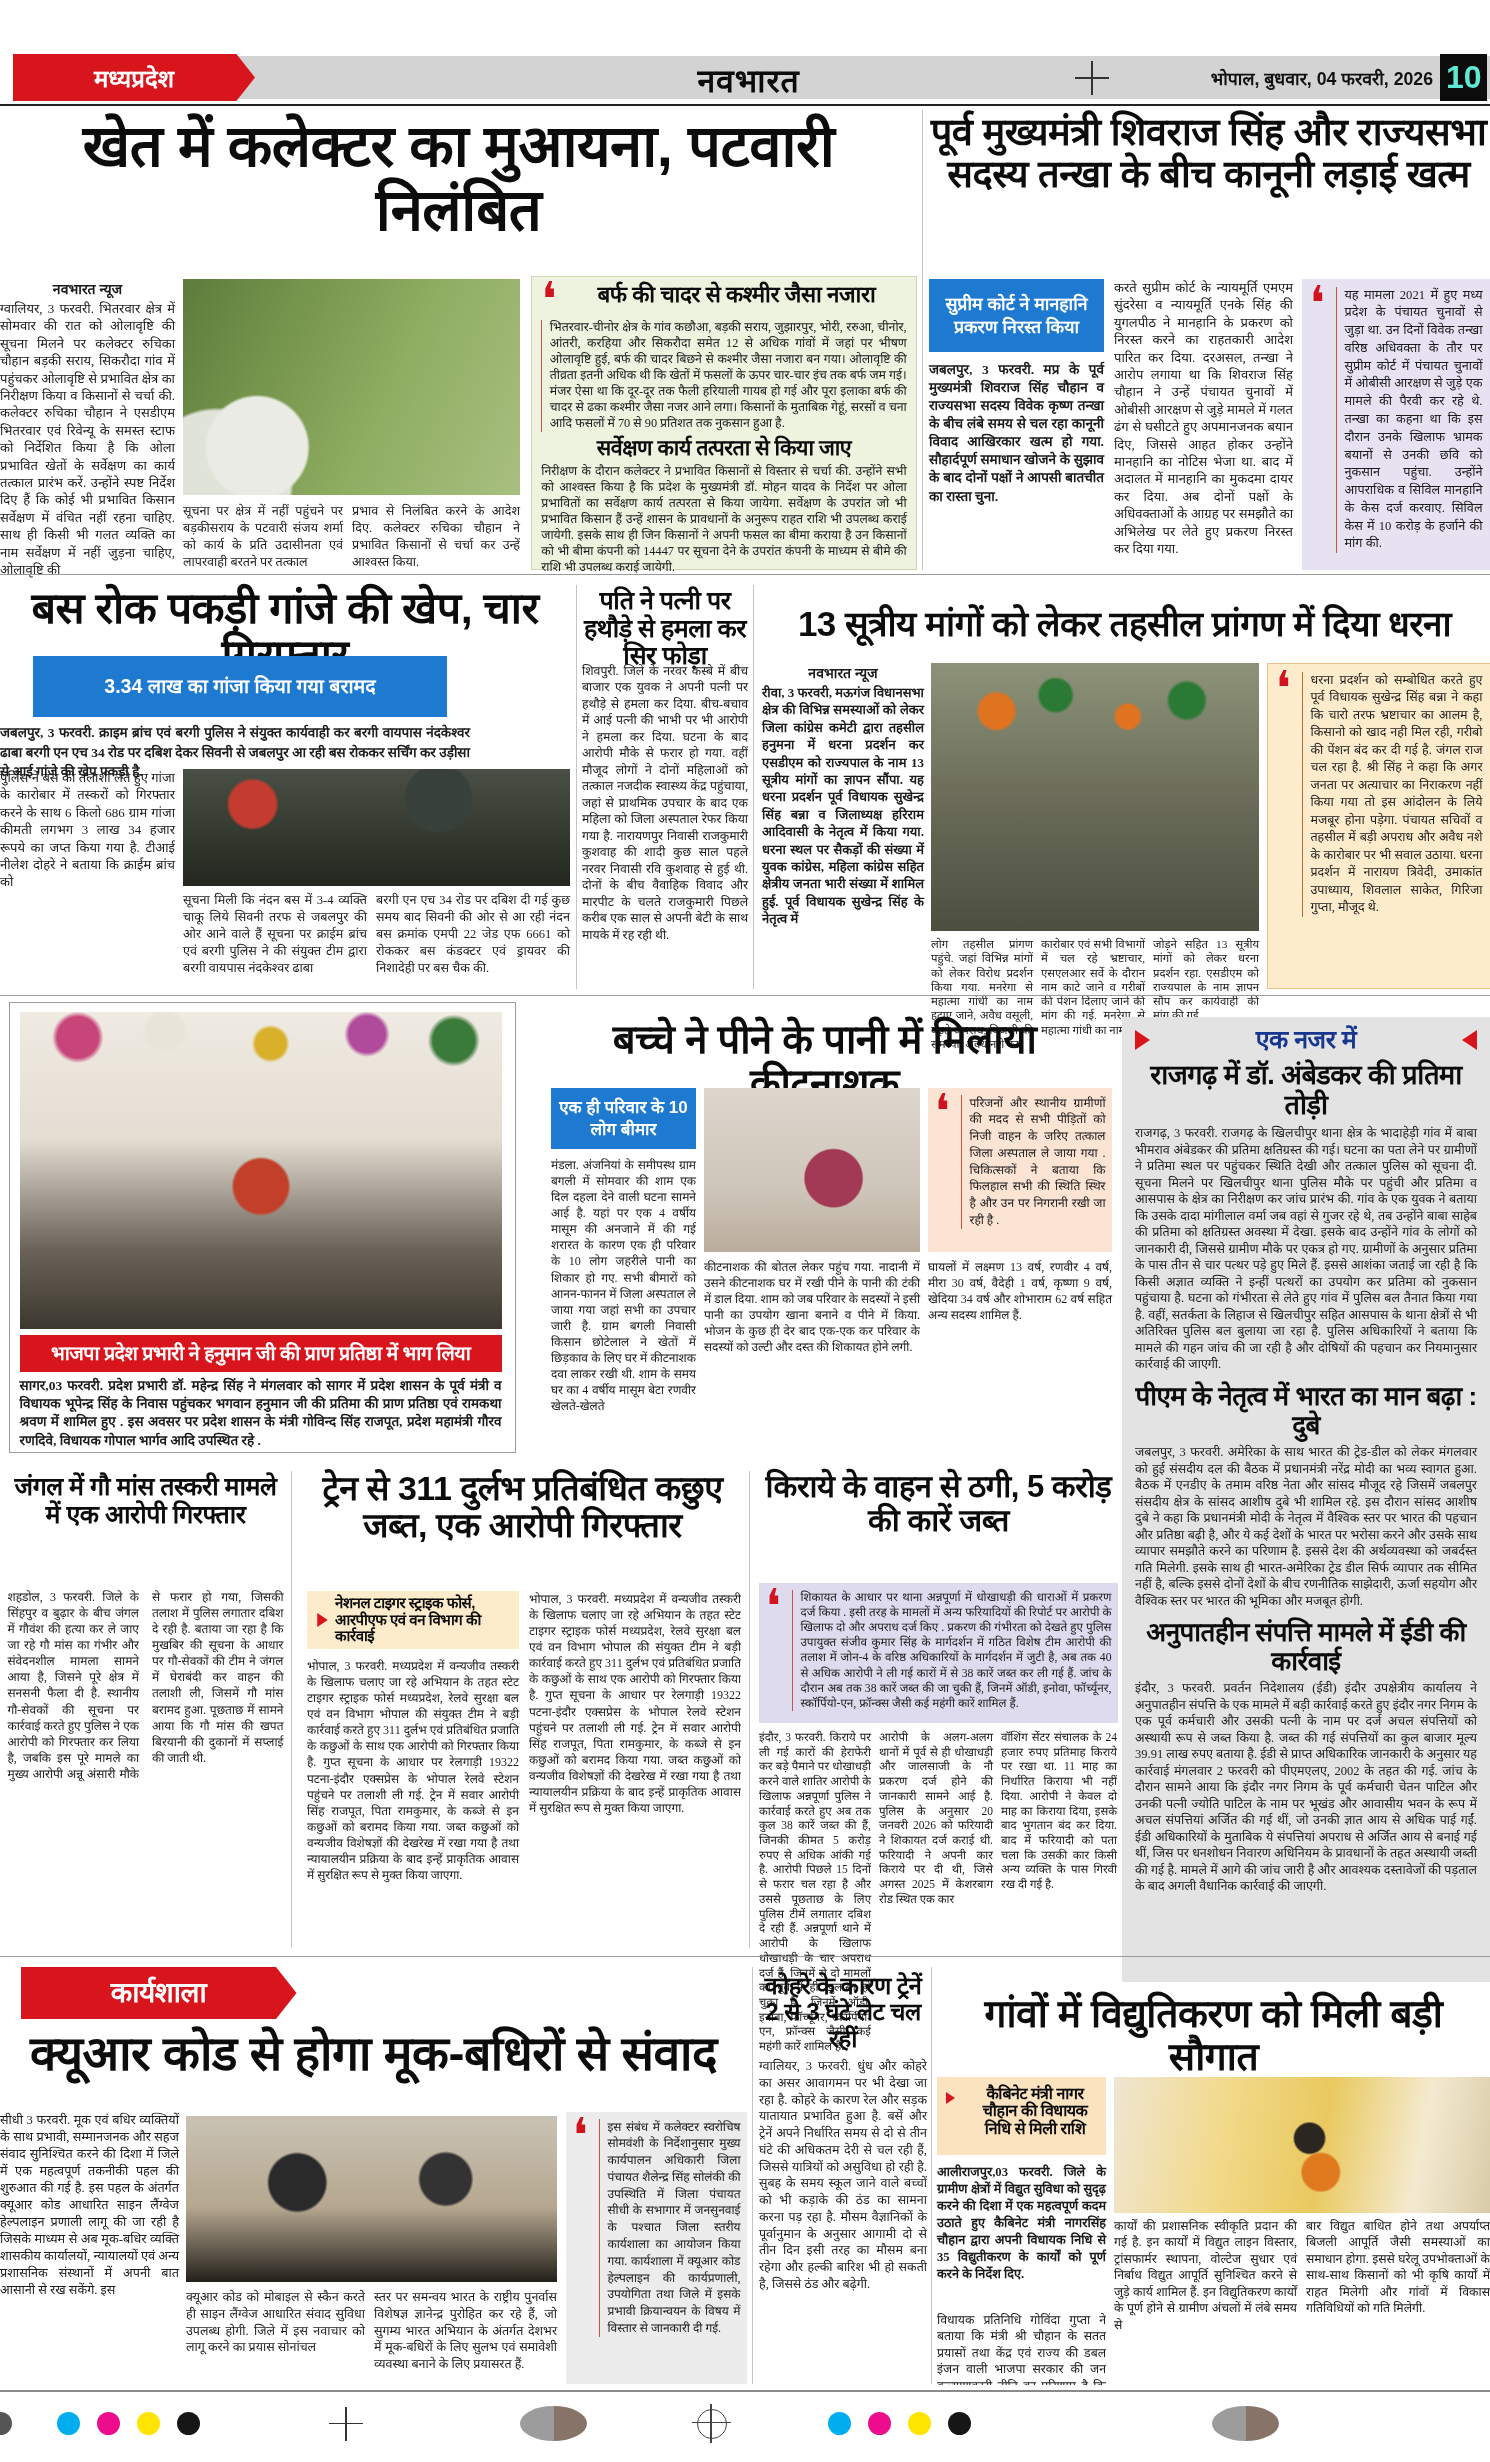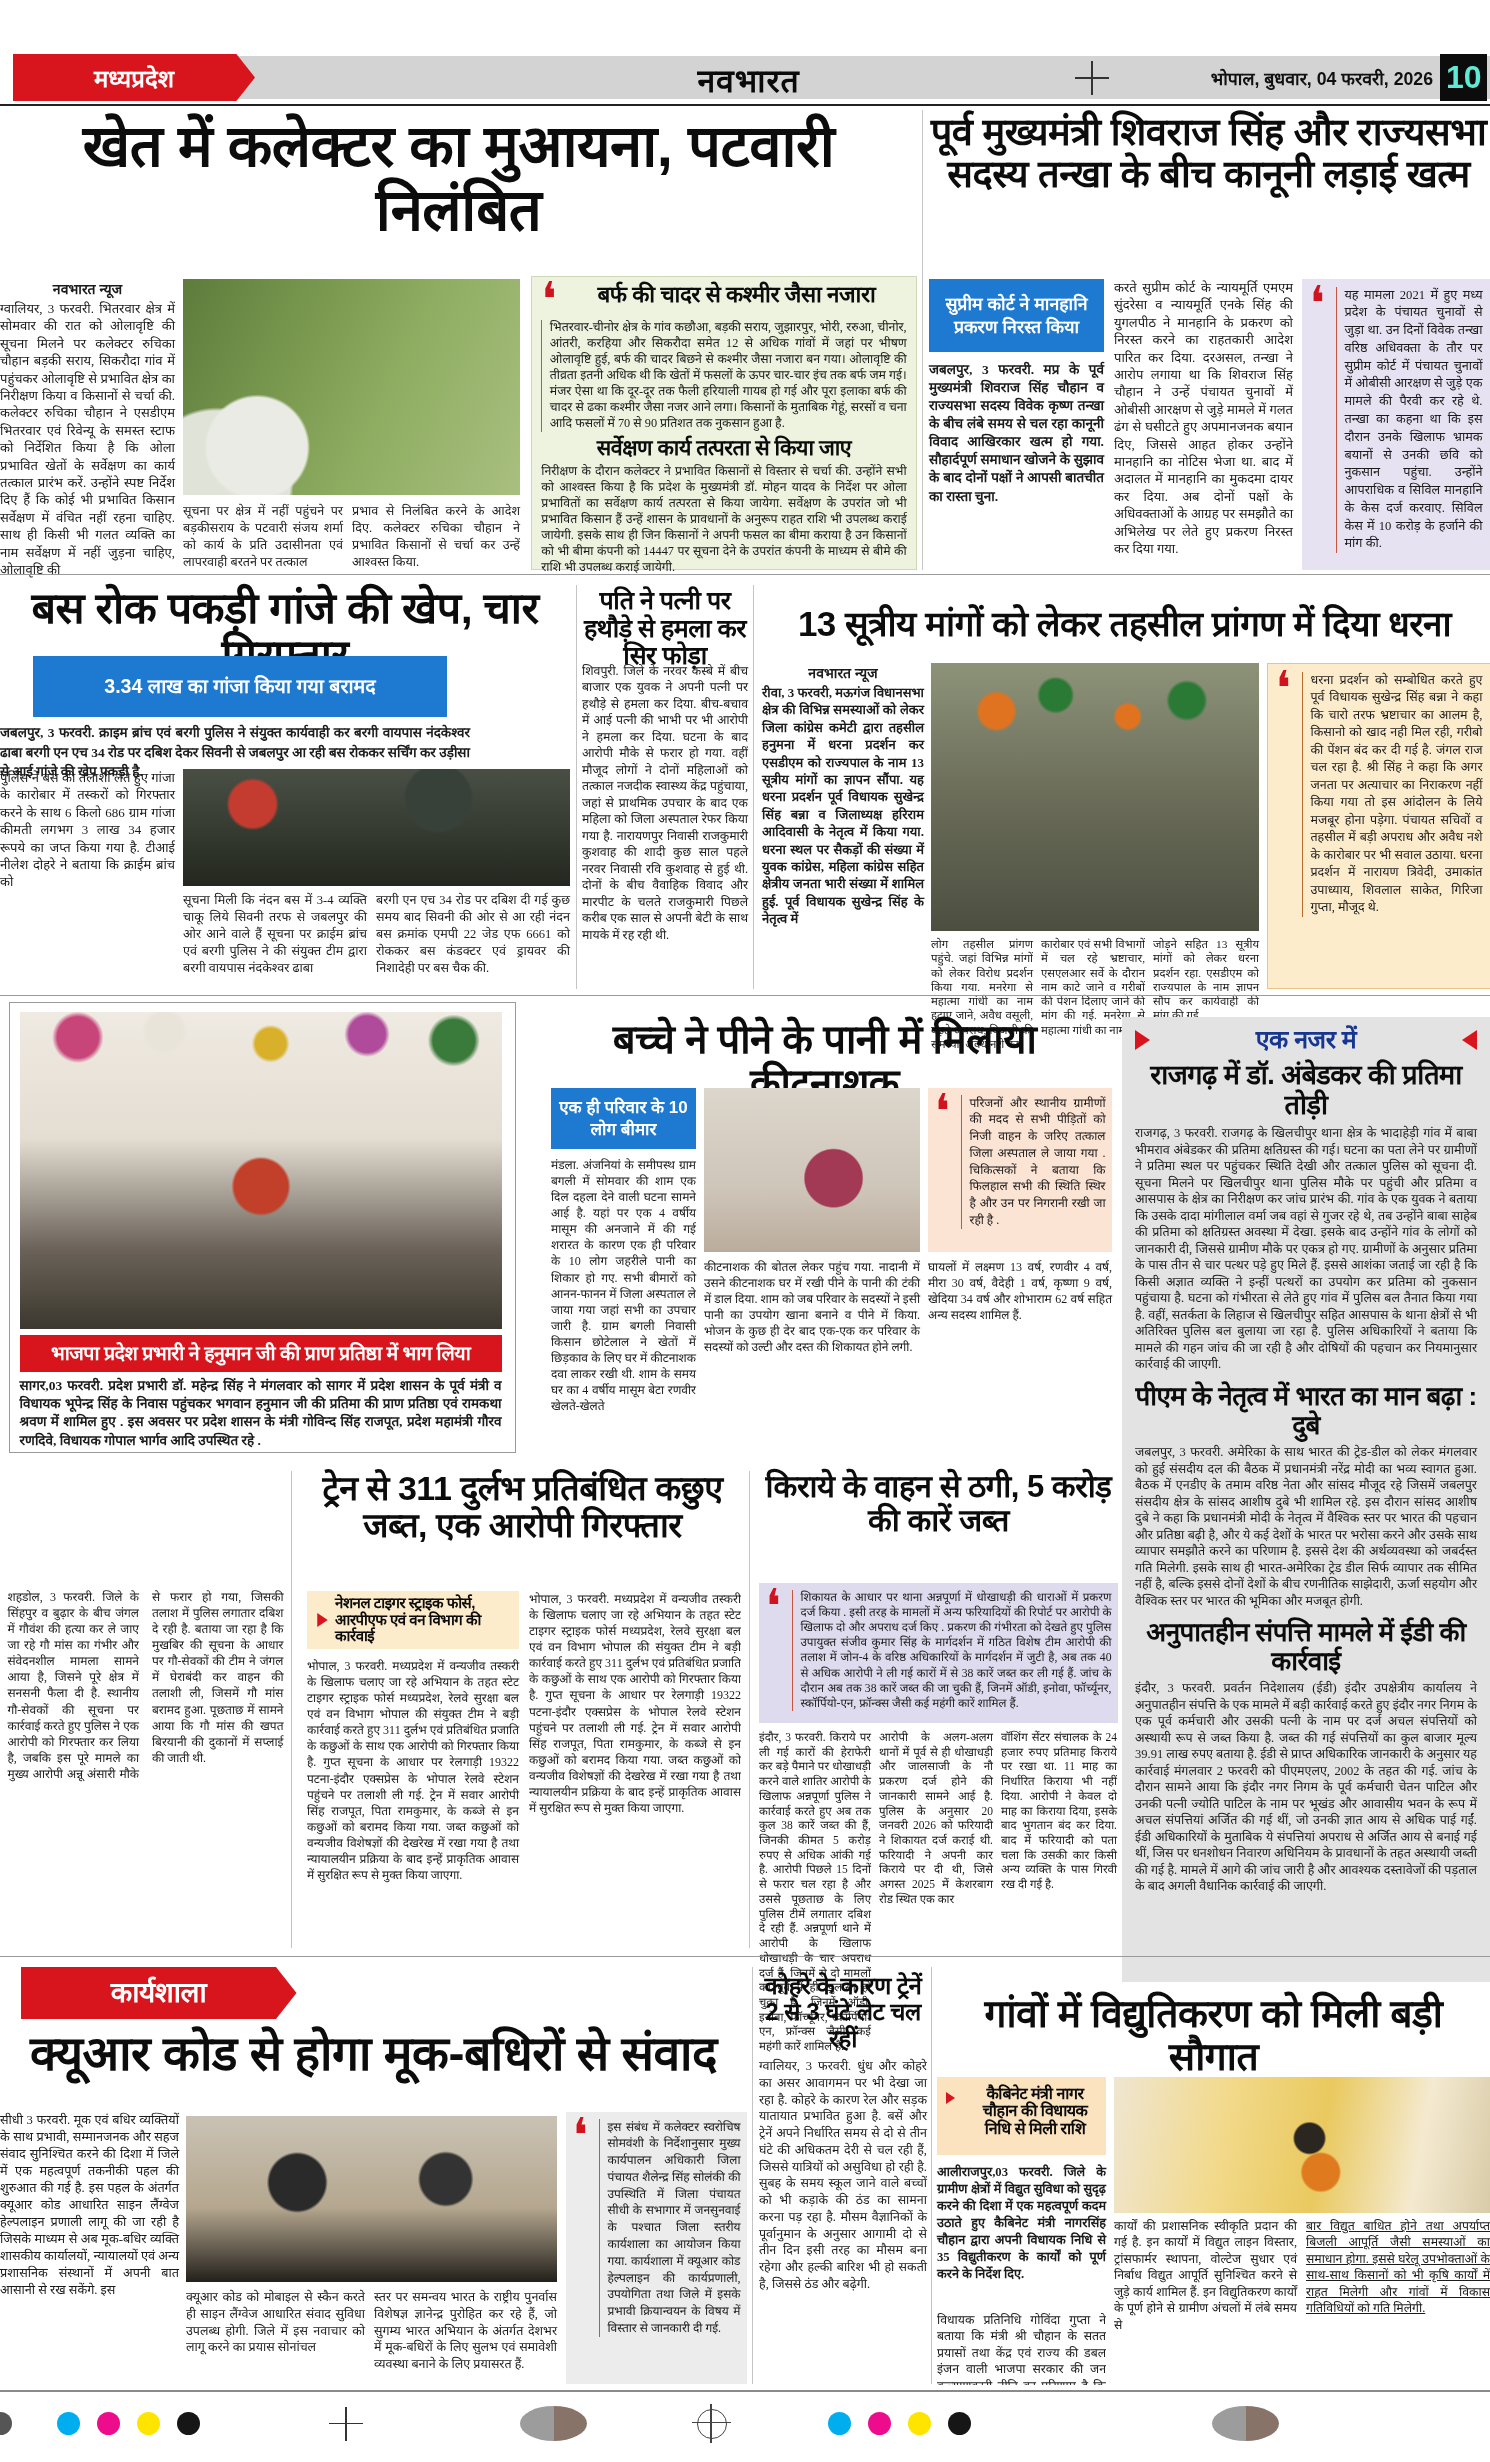--- a/index.html
+++ b/index.html
@@ -165,20 +165,21 @@
       <span class="tri-l"></span>
     </div>
     <div class="hl" style="font-size:27px;margin-top:7.5px;">राजगढ़ में डॉ. अंबेडकर की प्रतिमा तोड़ी</div>
     <div class="bodytx" style="margin-top:4.7px;font-size:12.5px;line-height:1.32;">राजगढ़, 3 फरवरी. राजगढ़ के खिलचीपुर थाना क्षेत्र के भादाहेड़ी गांव में बाबा भीमराव अंबेडकर की प्रतिमा क्षतिग्रस्त की गई। घटना का पता लेने पर ग्रामीणों ने प्रतिमा स्थल पर पहुंचकर स्थिति देखी और तत्काल पुलिस को सूचना दी. सूचना मिलने पर खिलचीपुर थाना पुलिस मौके पर पहुंची और प्रतिमा व आसपास के क्षेत्र का निरीक्षण कर जांच प्रारंभ की. गांव के एक युवक ने बताया कि उसके दादा मांगीलाल वर्मा जब वहां से गुजर रहे थे, तब उन्होंने बाबा साहेब की प्रतिमा को क्षतिग्रस्त अवस्था में देखा. इसके बाद उन्होंने गांव के लोगों को जानकारी दी, जिससे ग्रामीण मौके पर एकत्र हो गए. ग्रामीणों के अनुसार प्रतिमा के पास तीन से चार पत्थर पड़े हुए मिले हैं. इससे आशंका जताई जा रही है कि किसी अज्ञात व्यक्ति ने इन्हीं पत्थरों का उपयोग कर प्रतिमा को नुकसान पहुंचाया है. घटना को गंभीरता से लेते हुए गांव में पुलिस बल तैनात किया गया है. वहीं, सतर्कता के लिहाज से खिलचीपुर सहित आसपास के थाना क्षेत्रों से भी अतिरिक्त पुलिस बल बुलाया जा रहा है. पुलिस अधिकारियों ने बताया कि मामले की गहन जांच की जा रही है और दोषियों की पहचान कर नियमानुसार कार्रवाई की जाएगी.</div>
     <div class="hl" style="font-size:26px;margin-top:9.3px;">पीएम के नेतृत्व में भारत का मान बढ़ा : दुबे</div>
     <div class="bodytx" style="margin-top:4.7px;font-size:12.5px;line-height:1.32;">जबलपुर, 3 फरवरी. अमेरिका के साथ भारत की ट्रेड-डील को लेकर मंगलवार को हुई संसदीय दल की बैठक में प्रधानमंत्री नरेंद्र मोदी का भव्य स्वागत हुआ. बैठक में एनडीए के तमाम वरिष्ठ नेता और सांसद मौजूद रहे जिसमें जबलपुर संसदीय क्षेत्र के सांसद आशीष दुबे भी शामिल रहे. इस दौरान सांसद आशीष दुबे ने कहा कि प्रधानमंत्री मोदी के नेतृत्व में वैश्विक स्तर पर भारत की पहचान और प्रतिष्ठा बढ़ी है, और ये कई देशों के भारत पर भरोसा करने और उसके साथ व्यापार समझौते करने का परिणाम है. इससे देश की अर्थव्यवस्था को जबर्दस्त गति मिलेगी. इसके साथ ही भारत-अमेरिका ट्रेड डील सिर्फ व्यापार तक सीमित नहीं है, बल्कि इससे दोनों देशों के बीच रणनीतिक साझेदारी, ऊर्जा सहयोग और वैश्विक स्तर पर भारत की भूमिका और मजबूत होगी.</div>
     <div class="hl" style="font-size:26px;margin-top:9.3px;">अनुपातहीन संपत्ति मामले में ईडी की कार्रवाई</div>
     <div class="bodytx" style="margin-top:4.7px;font-size:12.5px;line-height:1.32;">इंदौर, 3 फरवरी. प्रवर्तन निदेशालय (ईडी) इंदौर उपक्षेत्रीय कार्यालय ने अनुपातहीन संपत्ति के एक मामले में बड़ी कार्रवाई करते हुए इंदौर नगर निगम के एक पूर्व कर्मचारी और उसकी पत्नी के नाम पर दर्ज अचल संपत्तियों को अस्थायी रूप से जब्त किया है. जब्त की गई संपत्तियों का कुल बाजार मूल्य 39.91 लाख रुपए बताया है. ईडी से प्राप्त अधिकारिक जानकारी के अनुसार यह कार्रवाई मंगलवार 2 फरवरी को पीएमएलए, 2002 के तहत की गई. जांच के दौरान सामने आया कि इंदौर नगर निगम के पूर्व कर्मचारी चेतन पाटिल और उनकी पत्नी ज्योति पाटिल के नाम पर भूखंड और आवासीय भवन के रूप में अचल संपत्तियां अर्जित की गई थीं, जो उनकी ज्ञात आय से अधिक पाई गईं. ईडी अधिकारियों के मुताबिक ये संपत्तियां अपराध से अर्जित आय से बनाई गई थीं, जिस पर धनशोधन निवारण अधिनियम के प्रावधानों के तहत अस्थायी जब्ती की गई है. मामले में आगे की जांच जारी है और आवश्यक दस्तावेजों की पड़ताल के बाद अगली वैधानिक कार्रवाई की जाएगी.</div>
   </div>
 
+  <div class="abs hl" style="left:7.5px;top:1473px;width:276px;font-size:25px;">जंगल में गौ मांस तस्करी मामले में एक आरोपी गिरफ्तार</div>
   <div class="abs bodytx" style="left:7.5px;top:1589px;width:276px;height:359px;column-count:2;column-gap:13px;font-size:12px;">शहडोल, 3 फरवरी. जिले के सिंहपुर व बुढ़ार के बीच जंगल में गौवंश की हत्या कर ले जाए जा रहे गौ मांस का गंभीर और संवेदनशील मामला सामने आया है, जिसने पूरे क्षेत्र में सनसनी फैला दी है. स्थानीय गौ-सेवकों की सूचना पर कार्रवाई करते हुए पुलिस ने एक आरोपी को गिरफ्तार कर लिया है, जबकि इस पूरे मामले का मुख्य आरोपी अन्नू अंसारी मौके से फरार हो गया, जिसकी तलाश में पुलिस लगातार दबिश दे रही है. बताया जा रहा है कि मुखबिर की सूचना के आधार पर गौ-सेवकों की टीम ने जंगल में घेराबंदी कर वाहन की तलाशी ली, जिसमें गौ मांस बरामद हुआ. पूछताछ में सामने आया कि गौ मांस की खपत बिरयानी की दुकानों में सप्लाई की जाती थी.</div>
 
   <div class="vr" style="left:291px;top:1471px;height:477px;"></div>
 
   <div class="abs hl" style="left:300px;top:1470px;width:445px;font-size:34px;">ट्रेन से 311 दुर्लभ प्रतिबंधित कछुए जब्त, एक आरोपी गिरफ्तार</div>
   <div class="abs" style="left:307px;top:1591px;width:212px;height:58px;background:#fdeccb;display:flex;align-items:center;padding:3.7px 7.5px;box-sizing:border-box;gap:5.6px;">
     <span class="tri-r" style="transform:scale(.7);"></span>
     <span class="hl" style="font-size:15px;text-align:left;">नेशनल टाइगर स्ट्राइक फोर्स, आरपीएफ एवं वन विभाग की कार्रवाई</span>
   </div>
   <div class="abs bodytx" style="left:307px;top:1658px;width:212px;height:291px;font-size:12px;">भोपाल, 3 फरवरी. मध्यप्रदेश में वन्यजीव तस्करी के खिलाफ चलाए जा रहे अभियान के तहत स्टेट टाइगर स्ट्राइक फोर्स मध्यप्रदेश, रेलवे सुरक्षा बल एवं वन विभाग भोपाल की संयुक्त टीम ने बड़ी कार्रवाई करते हुए 311 दुर्लभ एवं प्रतिबंधित प्रजाति के कछुओं के साथ एक आरोपी को गिरफ्तार किया है. गुप्त सूचना के आधार पर रेलगाड़ी 19322 पटना-इंदौर एक्सप्रेस के भोपाल रेलवे स्टेशन पहुंचने पर तलाशी ली गई. ट्रेन में सवार आरोपी सिंह राजपूत, पिता रामकुमार, के कब्जे से इन कछुओं को बरामद किया गया. जब्त कछुओं को वन्यजीव विशेषज्ञों की देखरेख में रखा गया है तथा न्यायालयीन प्रक्रिया के बाद इन्हें प्राकृतिक आवास में सुरक्षित रूप से मुक्त किया जाएगा.</div>
@@ -231,21 +232,21 @@
     <span class="tri-r" style="transform:scale(.6);margin-top:3.7px;"></span>
     <span class="hl" style="font-size:16px;text-align:center;flex:1;">कैबिनेट मंत्री नागर चौहान की विधायक निधि से मिली राशि</span>
   </div>
   <div class="abs bodytx" style="left:937px;top:2164px;width:169px;height:142px;font-size:12.7px;font-weight:bold;">आलीराजपुर,03 फरवरी. जिले के ग्रामीण क्षेत्रों में विद्युत सुविधा को सुदृढ़ करने की दिशा में एक महत्वपूर्ण कदम उठाते हुए कैबिनेट मंत्री नागरसिंह चौहान द्वारा अपनी विधायक निधि से 35 विद्युतीकरण के कार्यों को पूर्ण करने के निर्देश दिए.</div>
   <div class="ph" style="left:1114px;top:2077px;width:376px;height:136px;
               background:radial-gradient(circle at 55% 70%,#e07a1f 0 8%,transparent 9%),
                          radial-gradient(circle at 52% 45%,#2c2620 0 7%,transparent 8%),
                          linear-gradient(100deg,#efe6d2 0%,#f2d98a 30%,#e9c95f 55%,#f4ead0 80%,#d8cba8 100%);"></div>
   <div class="abs bodytx" style="left:937px;top:2312px;width:169px;height:73px;font-size:12.3px;overflow:hidden;">विधायक प्रतिनिधि गोविंदा गुप्ता ने बताया कि मंत्री श्री चौहान के सतत प्रयासों तथा केंद्र एवं राज्य की डबल इंजन वाली भाजपा सरकार की जन कल्याणकारी नीति का परिणाम है कि जिले के विभिन्न ग्रामीण क्षेत्रों</div>
   <div class="abs bodytx" style="left:1114px;top:2218px;width:183px;height:166px;font-size:12.3px;">कार्यों की प्रशासनिक स्वीकृति प्रदान की गई है. इन कार्यों में विद्युत लाइन विस्तार, ट्रांसफार्मर स्थापना, वोल्टेज सुधार एवं निर्बाध विद्युत आपूर्ति सुनिश्चित करने से जुड़े कार्य शामिल हैं. इन विद्युतिकरण कार्यों के पूर्ण होने से ग्रामीण अंचलों में लंबे समय से</div>
-  <div class="abs bodytx" style="left:1306px;top:2218px;width:184px;height:166px;font-size:12.3px;text-decoration:underline;">बार विद्युत बाधित होने तथा अपर्याप्त बिजली आपूर्ति जैसी समस्याओं का समाधान होगा. इससे घरेलू उपभोक्ताओं के साथ-साथ किसानों को भी कृषि कार्यों में राहत मिलेगी और गांवों में विकास गतिविधियों को गति मिलेगी.</div>
+  <div class="abs bodytx" style="left:1306px;top:2218px;width:184px;height:166px;font-size:12.3px;">बार विद्युत बाधित होने तथा अपर्याप्त बिजली आपूर्ति जैसी समस्याओं का समाधान होगा. इससे घरेलू उपभोक्ताओं के साथ-साथ किसानों को भी कृषि कार्यों में राहत मिलेगी और गांवों में विकास गतिविधियों को गति मिलेगी.</div>
 
   <div class="hr" style="top:2390px;background:#8a8a8a;height:1.9px;"></div>
   <div class="abs" style="left:0;top:2403px;width:1490px;height:41px;display:flex;align-items:center;gap:17px;">
     <span class="dot" style="background:#555;margin-left:-11.2px;"></span>
     <span class="dot" style="background:#00aeef;margin-left:28px;"></span>
     <span class="dot" style="background:#ec0c8c;"></span>
     <span class="dot" style="background:#ffe400;"></span>
     <span class="dot" style="background:#161616;"></span>
     <span class="cross" style="margin-left:112px;"></span>
     <span class="ell" style="margin-left:140px;"></span>

